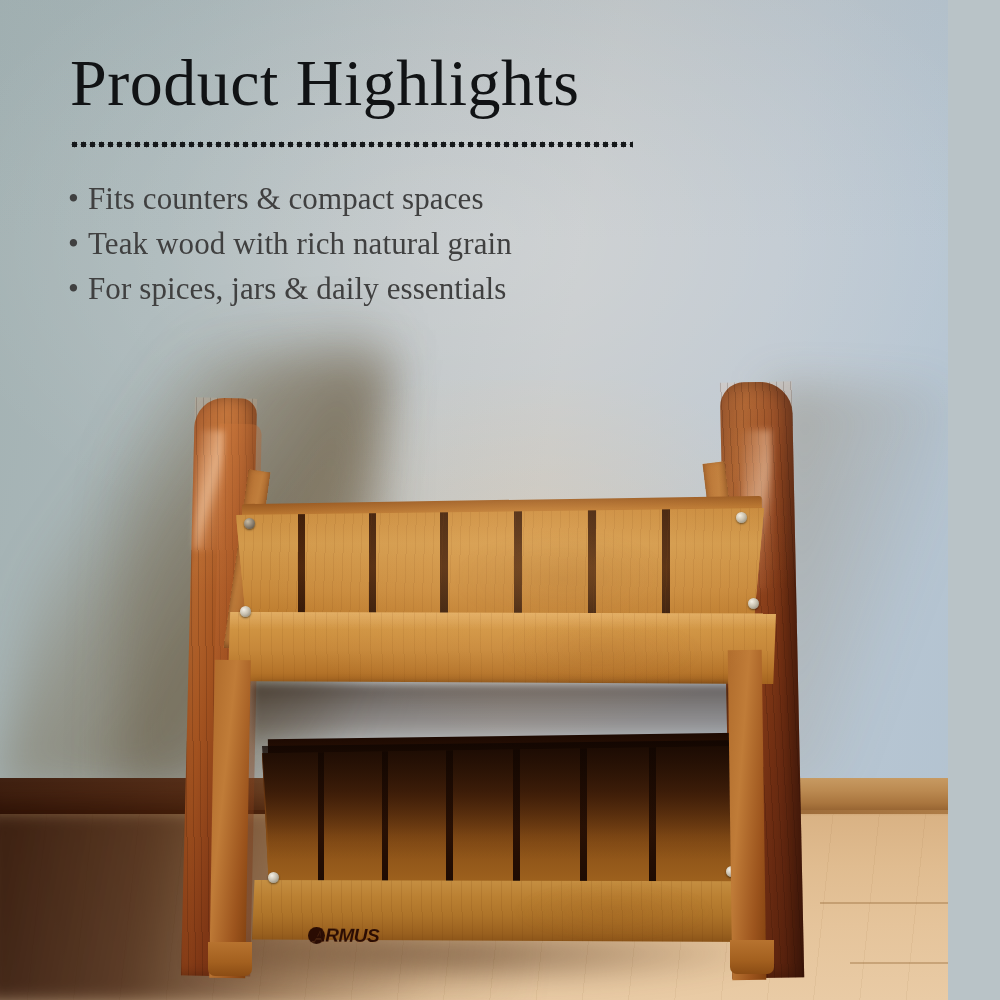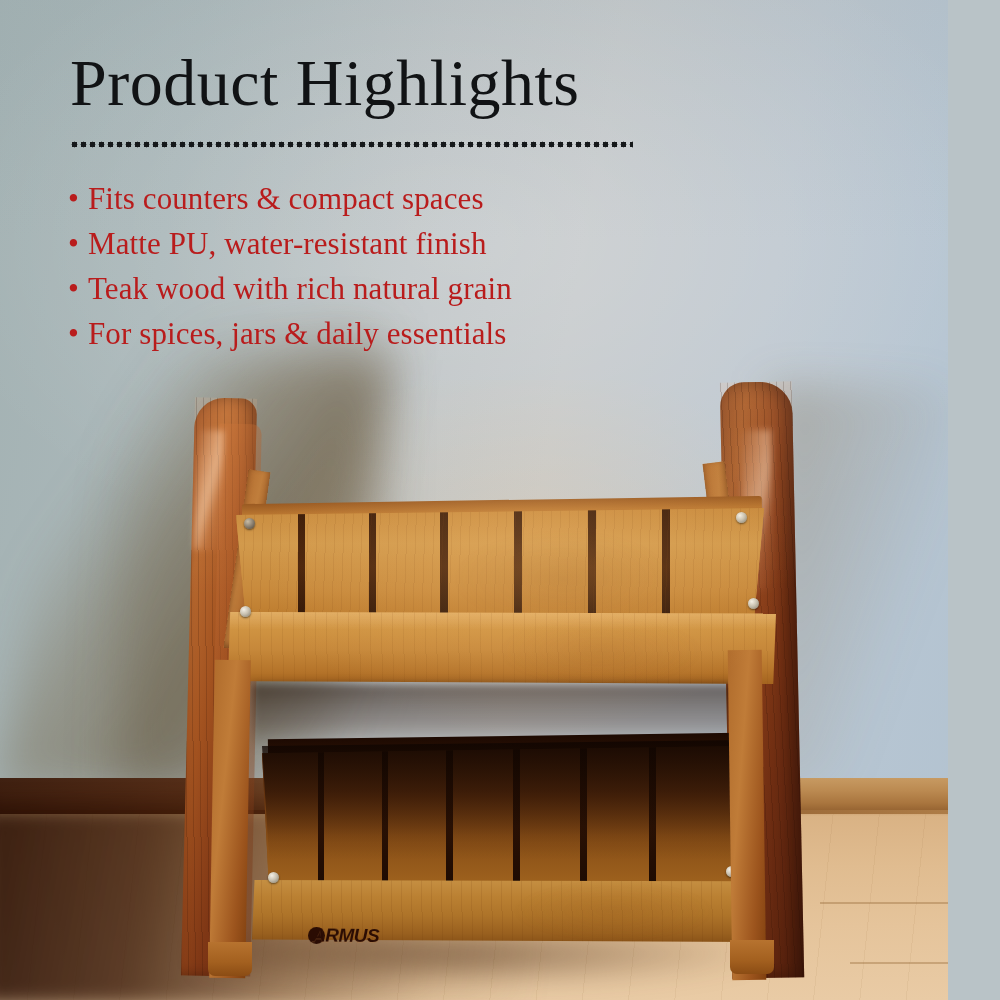--- a/index.html
+++ b/index.html
@@ -106,21 +106,21 @@
   }
   .divider {
     position:absolute; left:70px; top:140px; width:563px; height:9px;
     background-image: radial-gradient(circle closest-side, #15181a 64%, rgba(0,0,0,0) 68%);
     background-size: 9px 9px;
     background-repeat: repeat-x;
     background-position: 0 center;
   }
   .bullets { position:absolute; left:68px; top:176px; width:640px; }
   .bullet {
-    font-size:31px; line-height:45px; color:#b91c1c;
+    font-size:31px; line-height:45px; color:#404040;
     font-family:"Liberation Serif","DejaVu Serif",serif;
     white-space:nowrap; letter-spacing:0.1px;
   }
   .bullet .dot { display:inline-block; width:20px; }
 
   
   #unit { position:absolute; left:0; top:0; width:1000px; height:1000px; }
 
   
   .panel {
@@ -339,23 +339,20 @@
   <div class="floor-seam" style="left:850px; top:962px; width:150px;"></div>
   <div class="floor-shadow"></div>
   <div class="floor-shadow-u"></div>
 
   <div class="headline">Product Highlights</div>
   <div class="divider"></div>
 
   <div class="bullets">
     <div class="bullet">
       <span class="dot">•</span><span>Fits counters &amp; compact spaces</span>
-    </div>
-    <div class="bullet">
-      <span class="dot">•</span><span>Matte PU, water-resistant finish</span>
     </div>
     <div class="bullet">
       <span class="dot">•</span><span>Teak wood with rich natural grain</span>
     </div>
     <div class="bullet">
       <span class="dot">•</span><span>For spices, jars &amp; daily essentials</span>
     </div>
   </div>
 
   <div id="unit">

